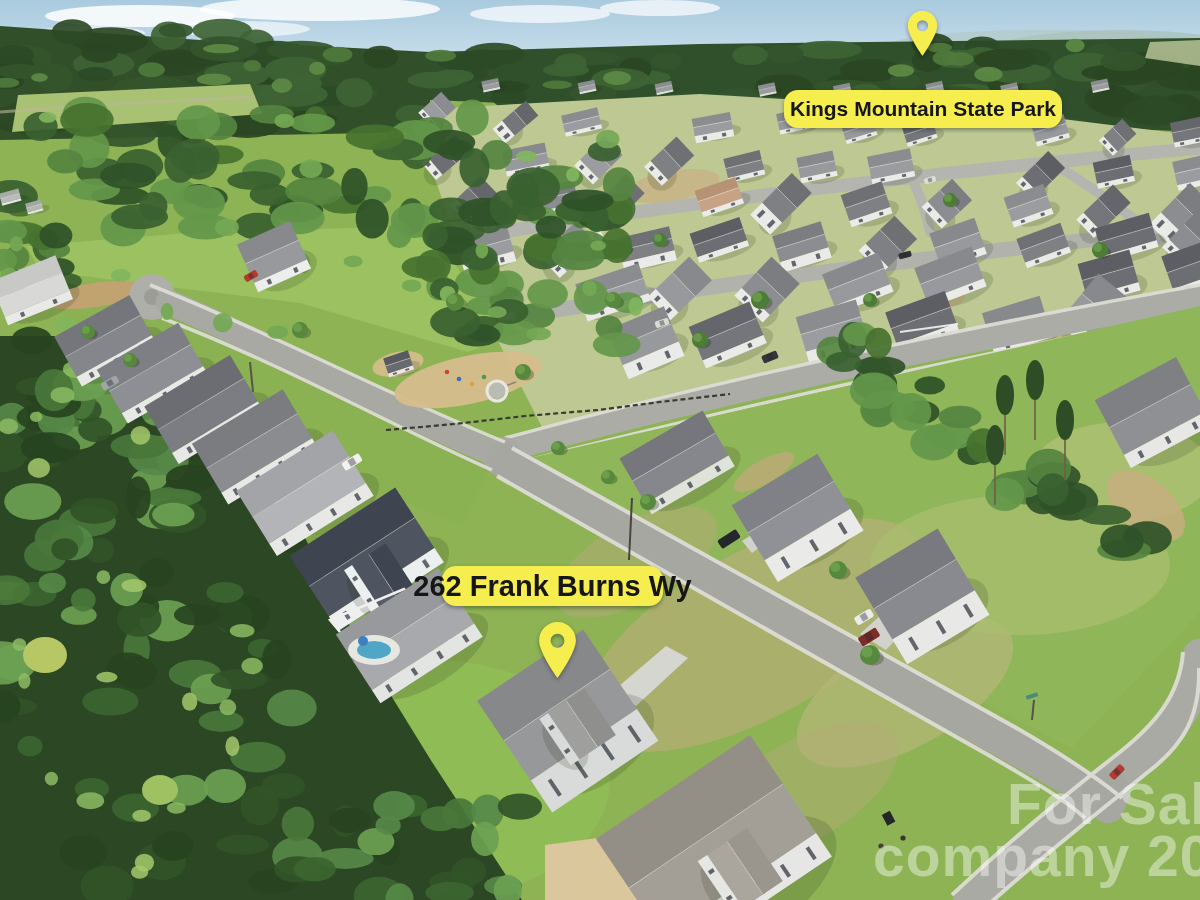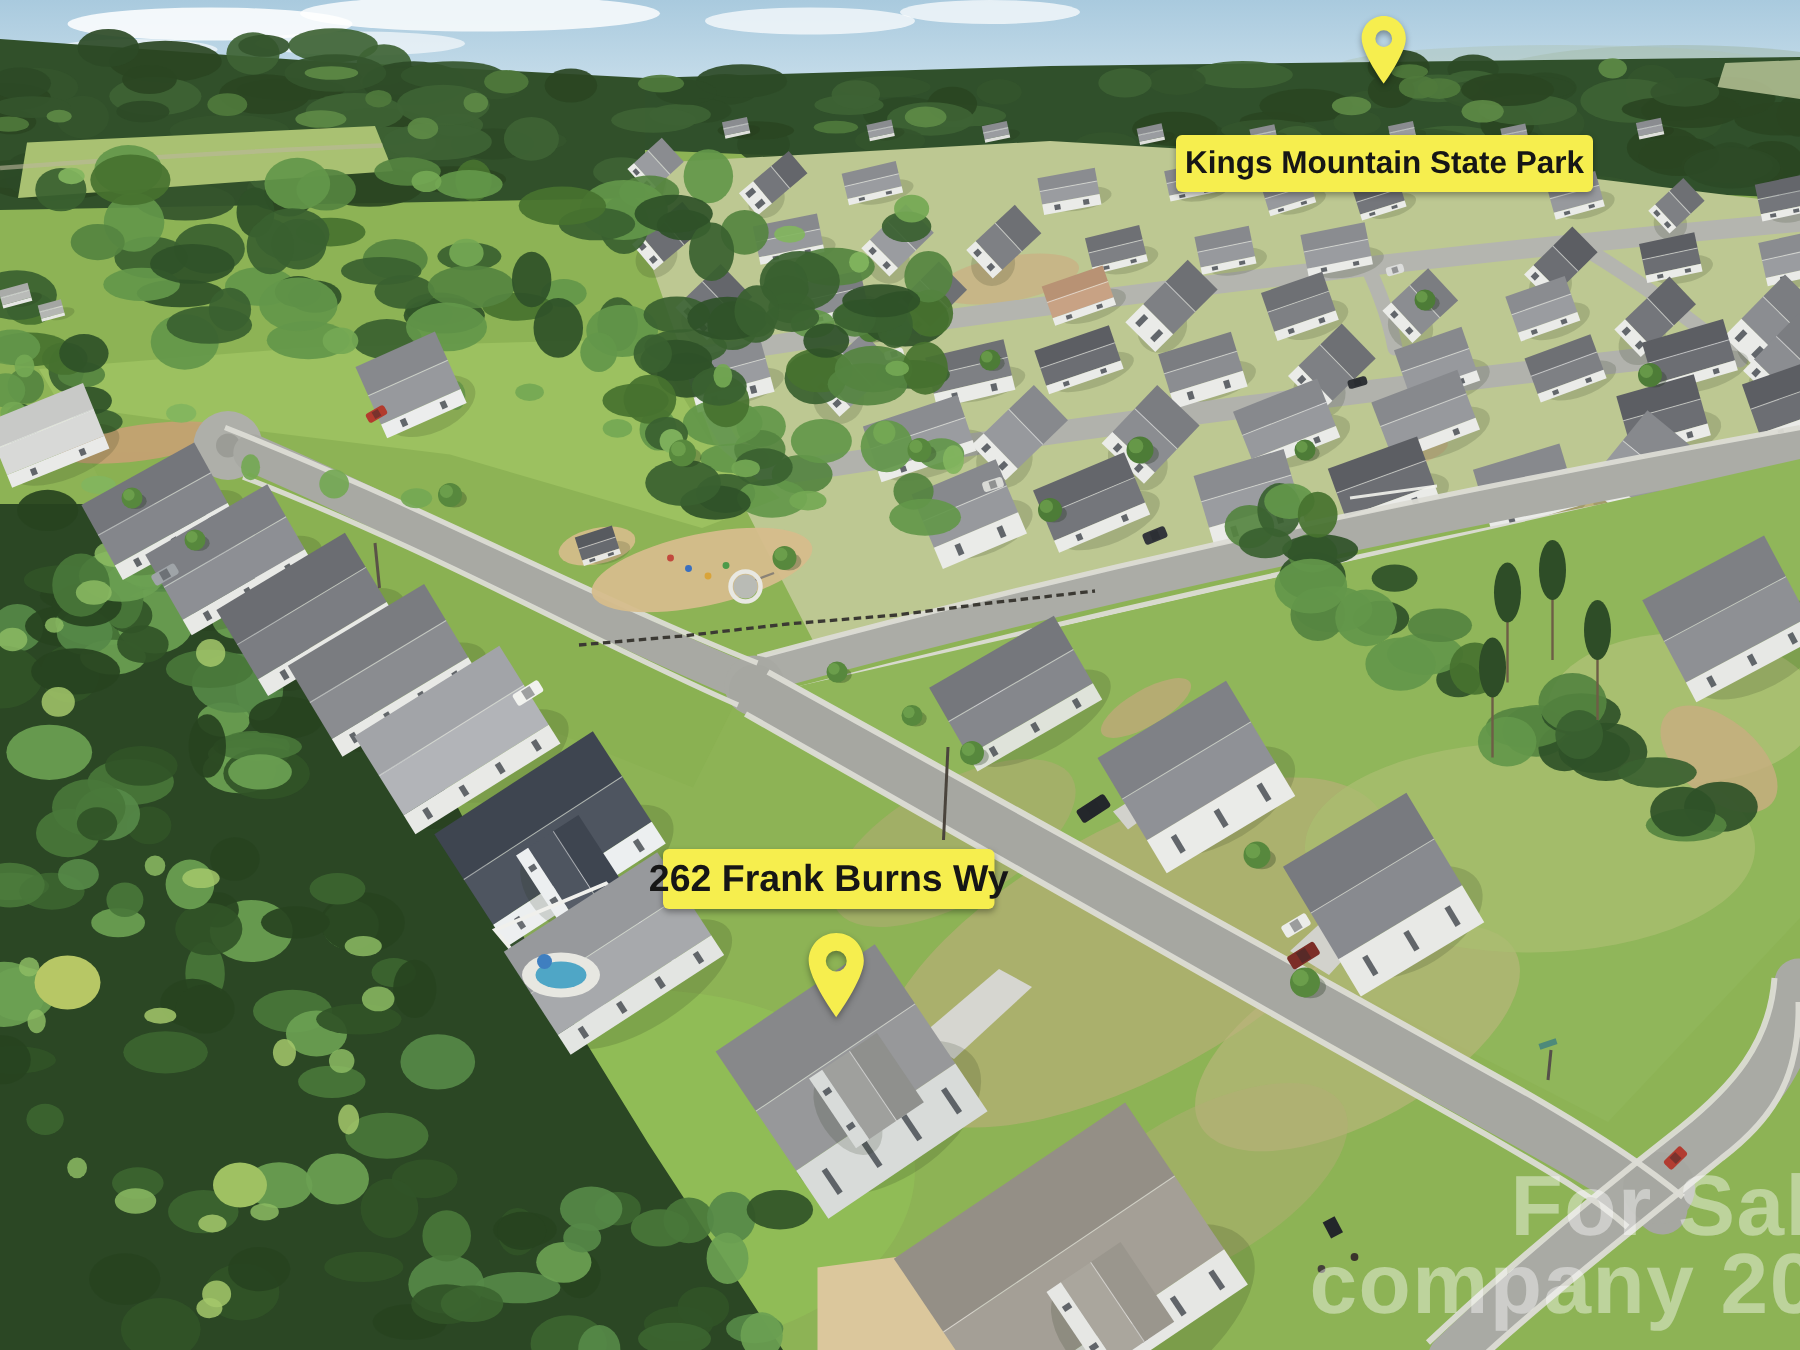--- a/index.html
+++ b/index.html
@@ -1,23 +1,23 @@
 <!DOCTYPE html>
 <html><head>
 <meta charset="utf-8">
 <style>
   html,body{margin:0;padding:0;background:#222;}
   .stage{position:relative;width:1200px;height:900px;overflow:hidden;background:#8db355;
          font-family:"Liberation Sans",sans-serif;}
   #scene{position:absolute;left:0;top:0;width:1200px;height:900px;display:block;}
   .lbl{position:absolute;display:flex;align-items:center;justify-content:center;
-       background:#f6ee4e;color:#161616;font-weight:bold;border-radius:4px;
+       background:#f6ee4e;color:#161616;font-weight:bold;border-radius:14px;
        box-shadow:0 2px 4px rgba(0,0,0,.35);z-index:6;white-space:nowrap;}
   .lbl.park{left:784px;top:90px;width:278px;height:38px;font-size:21px;}
-  .lbl.addr{left:442px;top:566px;width:221px;height:40px;font-size:25px;}
+  .lbl.addr{left:442px;top:566px;width:221px;height:40px;font-size:29px;}
   .pin{position:absolute;z-index:5;filter:drop-shadow(0 2px 2px rgba(0,0,0,.35));}
   .pin.park{left:907px;top:7px;width:31px;height:54px;}
   .pin.addr{left:538px;top:621px;width:39px;height:60px;}
   .wm{position:absolute;left:873px;top:778px;z-index:4;color:rgba(255,255,255,.42);
       font-weight:bold;font-size:57px;line-height:52px;white-space:nowrap;letter-spacing:1px;}
   .wm .l1{margin-left:134px;}
 </style>
 </head>
 <body>
 

